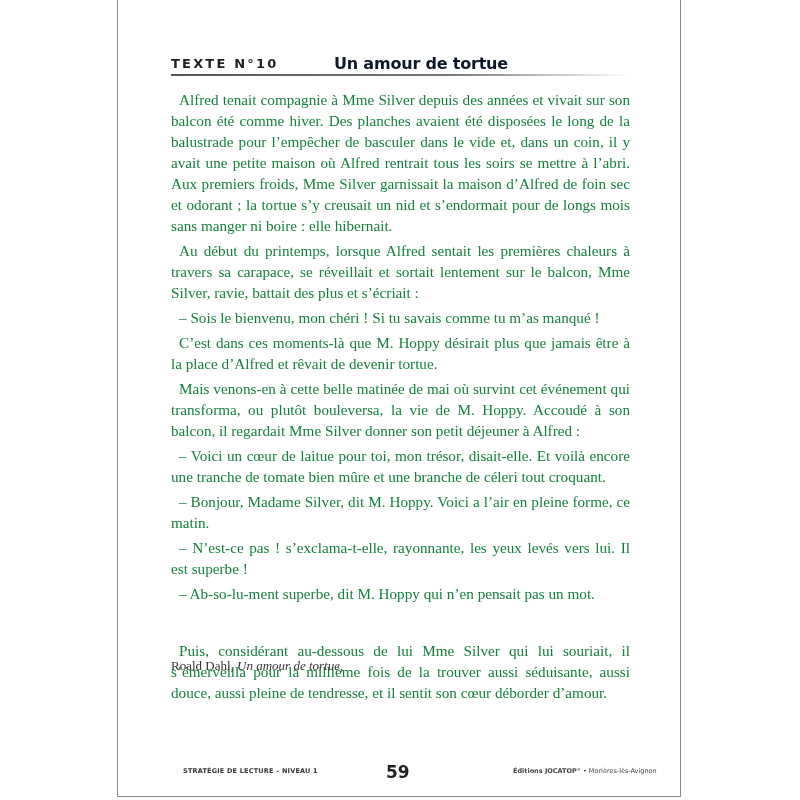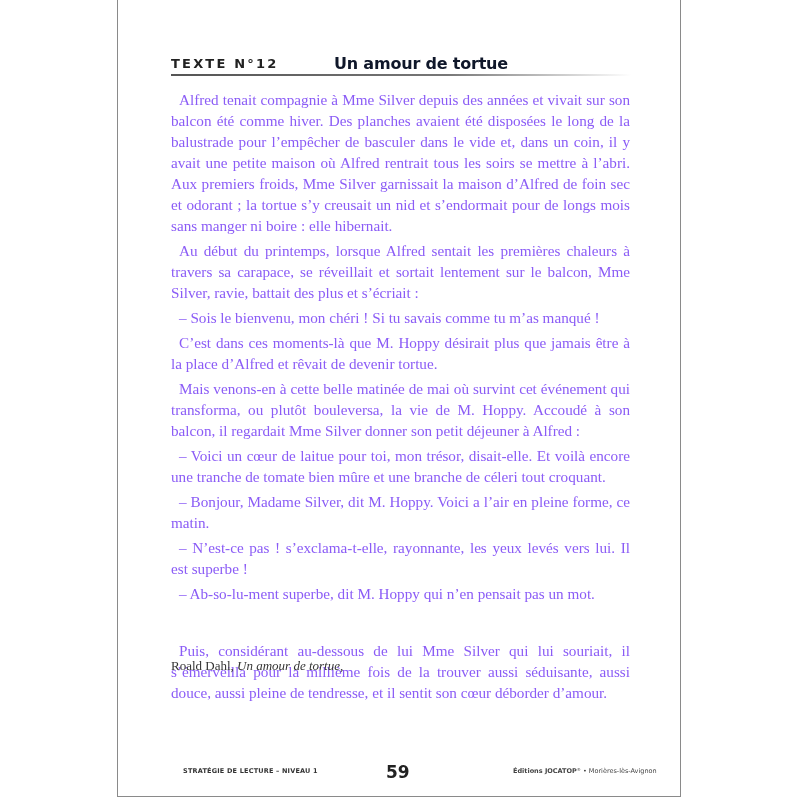--- a/index.html
+++ b/index.html
@@ -16,21 +16,21 @@
   .header-title {
     position: absolute; left: 163px; top: 0px; font-size: 16px; font-weight: bold; color: #0f172a;
     font-family: "DejaVu Sans", sans-serif; letter-spacing: -0.2px;
   }
   .header-rule {
     position: absolute; left: 0; top: 20px; width: 460px; height: 2px;
     background: linear-gradient(to right, #555 0%, #777 60%, rgba(255,255,255,0) 100%);
   }
   .body-text {
     position: absolute; left: 53px; top: 89px; width: 459px;
-    font-family: "Liberation Serif", serif; font-size: 15.2px; line-height: 21px; color: #8b5cf6;
+    font-family: "Liberation Serif", serif; font-size: 15.2px; line-height: 21px; color: #15803d;
     text-align: justify;
   }
   .body-text p { margin: 0 0 4px 0; text-indent: 8px; }
   .body-text p.gap { margin-top: 36px; }
   .attribution {
     position: absolute; left: 53px; top: 655px; width: 459px; text-align: left;
     font-family: "Liberation Serif", serif; font-size: 13px; line-height: 21px; color: #333;
   }
   .attribution .title-italic { font-style: italic; }
   .footer-left {
@@ -47,21 +47,21 @@
   }
   .footer-right .pub { font-weight: bold; }
   .footer-right sup { font-size: 4px; vertical-align: top; }
 </style>
 </head>
 <body>
 
 <div class="page">
 
   <div class="header">
-    <span class="header-label">TEXTE N°12</span>
+    <span class="header-label">TEXTE N°10</span>
     <span class="header-title">Un amour de tortue</span>
     <div class="header-rule"></div>
   </div>
 
   <div class="body-text">
     <p>Alfred tenait compagnie à Mme Silver depuis des années et vivait sur son balcon été comme hiver. Des planches avaient été disposées le long de la balustrade pour l’empêcher de basculer dans le vide et, dans un coin, il y avait une petite maison où Alfred rentrait tous les soirs se mettre à l’abri. Aux premiers froids, Mme Silver garnissait la maison d’Alfred de foin sec et odorant ; la tortue s’y creusait un nid et s’endormait pour de longs mois sans manger ni boire : elle hibernait.</p>
     <p>Au début du printemps, lorsque Alfred sentait les premières chaleurs à travers sa carapace, se réveillait et sortait lentement sur le balcon, Mme Silver, ravie, battait des plus et s’écriait :</p>
     <p>– Sois le bienvenu, mon chéri ! Si tu savais comme tu m’as manqué !</p>
     <p>C’est dans ces moments-là que M. Hoppy désirait plus que jamais être à la place d’Alfred et rêvait de devenir tortue.</p>
     <p>Mais venons-en à cette belle matinée de mai où survint cet événement qui transforma, ou plutôt bouleversa, la vie de M. Hoppy. Accoudé à son balcon, il regardait Mme Silver donner son petit déjeuner à Alfred :</p>

